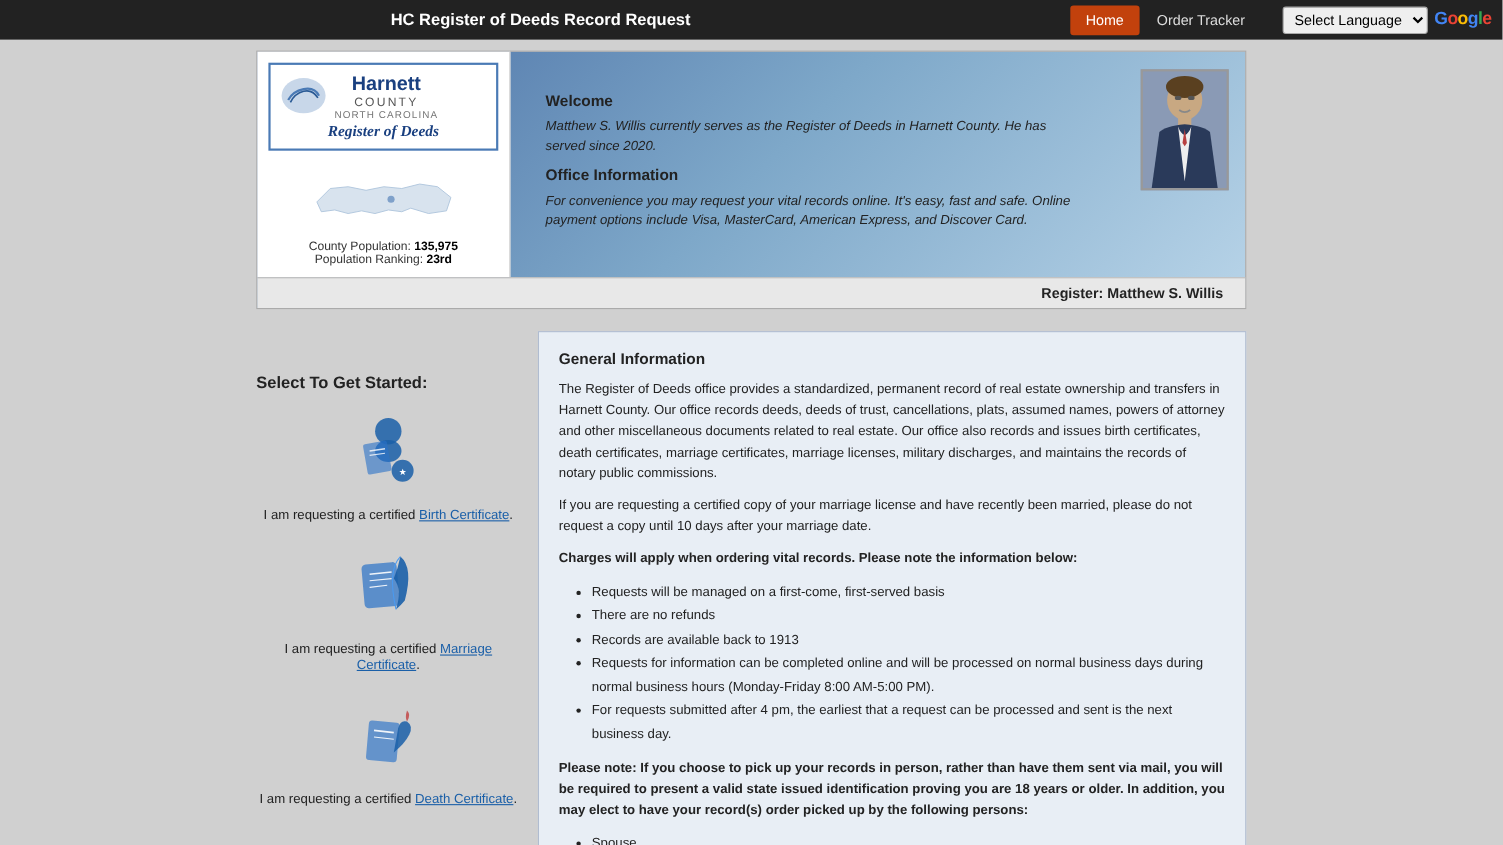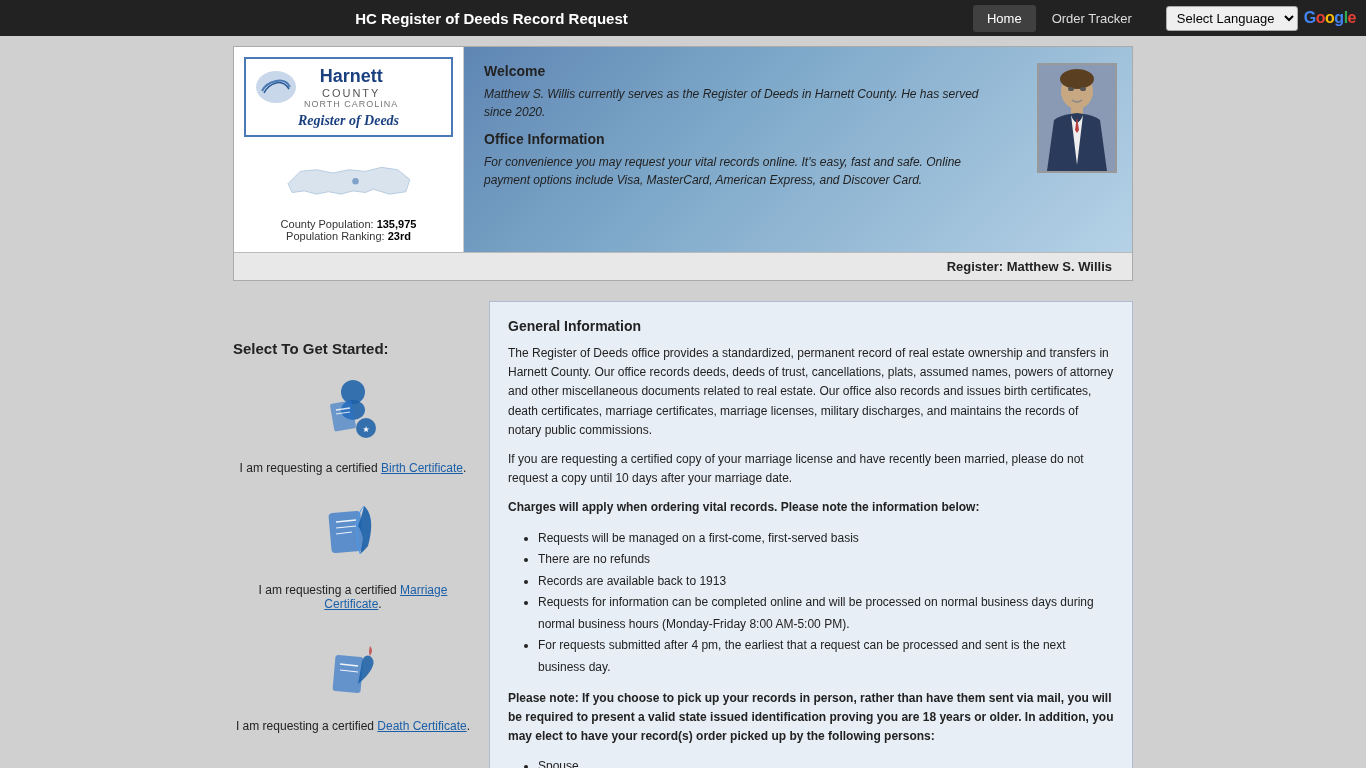--- a/index.html
+++ b/index.html
@@ -28,21 +28,21 @@
     .nav-link {
       padding: 6px 14px;
       font-size: 13px;
       cursor: pointer;
       border: none;
       background: transparent;
       color: #ddd;
       text-decoration: none;
     }
     .nav-link.active {
-      background: #404040;
+      background: #c2410c;
       color: #fff;
       border-radius: 3px;
     }
     #lang-select-wrap {
       display: flex;
       align-items: center;
       margin-left: 20px;
       gap: 6px;
     }
     #lang-select {
@@ -106,22 +106,23 @@
       font-size: 11px;
       color: #333;
       text-align: center;
     }
     #county-stats .stat-num {
       font-weight: bold;
       color: #000;
     }
     #info-section {
       flex: 1;
-      padding: 16px 20px;
-      color: #222;
+      padding: 16px 32px;
+      color: #222;
+      margin-top: 20px;
     }
     #info-section h2 {
       font-size: 14px;
       font-weight: bold;
       margin-bottom: 6px;
       color: #222;
     }
     #info-section p {
       font-size: 12px;
       margin-bottom: 10px;

